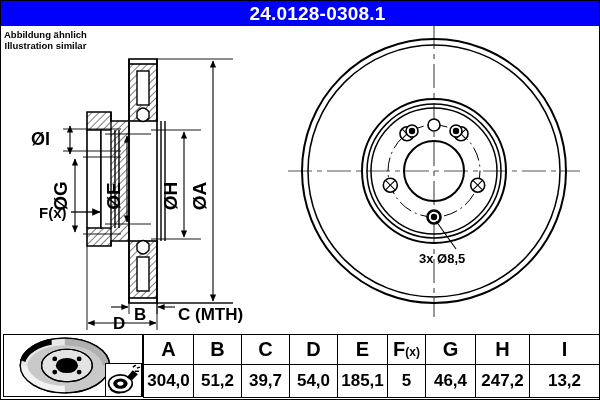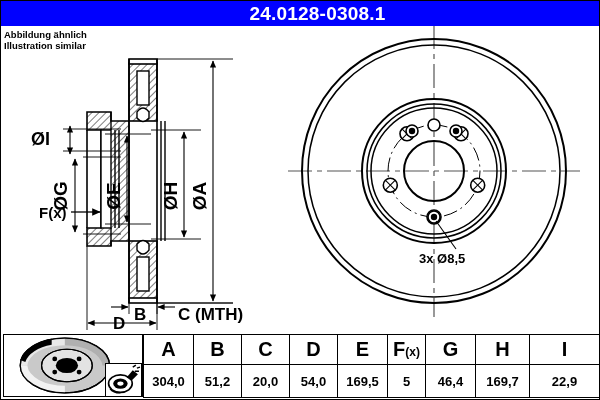--- a/index.html
+++ b/index.html
@@ -41,20 +41,21 @@
   }
 
   
   #note {
     position: absolute;
     left: 3px; top: 28px;
     font-size: 9.5px;
     font-weight: bold;
     line-height: 11px;
     color: #000;
+    text-align: center;
   }
 
   
   #drawing {
     position: absolute;
     left: 0; top: 25px;
   }
 
   
   #spec-table {
@@ -72,21 +73,21 @@
     color: #000;
     font-family: "Liberation Sans", sans-serif;
     padding: 0;
   }
   #spec-table tr.hdr td {
     height: 29px;
     font-size: 20px;
   }
   #spec-table tr.val td {
     height: 32px;
-    font-size: 13px;
+    font-size: 17px;
   }
   #spec-table td .sub {
     font-size: 12px;
   }
 
   
   #photo-box {
     position: absolute;
     left: 2px; top: 333px;
     width: 140px;
@@ -348,24 +349,24 @@
       <td>D</td>
       <td>E</td>
       <td><span>F</span><span class="sub">(x)</span></td>
       <td>G</td>
       <td>H</td>
       <td>I</td>
     </tr>
     <tr class="val">
       <td>304,0</td>
       <td>51,2</td>
-      <td>20,0</td>
+      <td>39,7</td>
       <td>54,0</td>
-      <td>169,5</td>
+      <td>185,1</td>
       <td>5</td>
       <td>46,4</td>
-      <td>169,7</td>
-      <td>22,9</td>
+      <td>247,2</td>
+      <td>13,2</td>
     </tr>
   </tbody>
     </table>
 
 </div>
 
 </body></html>

